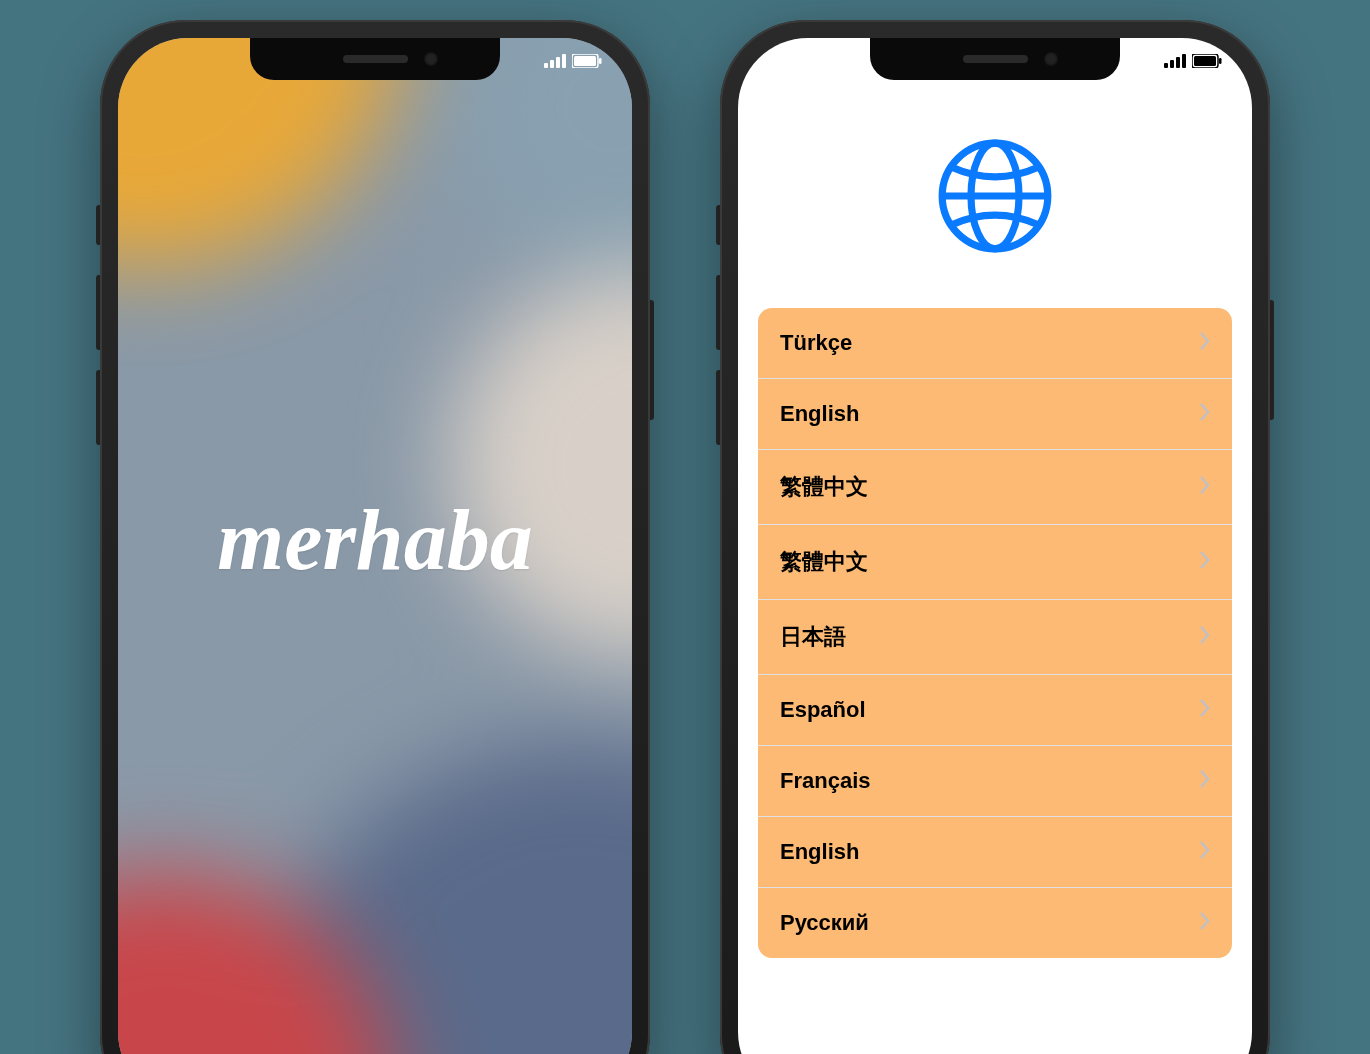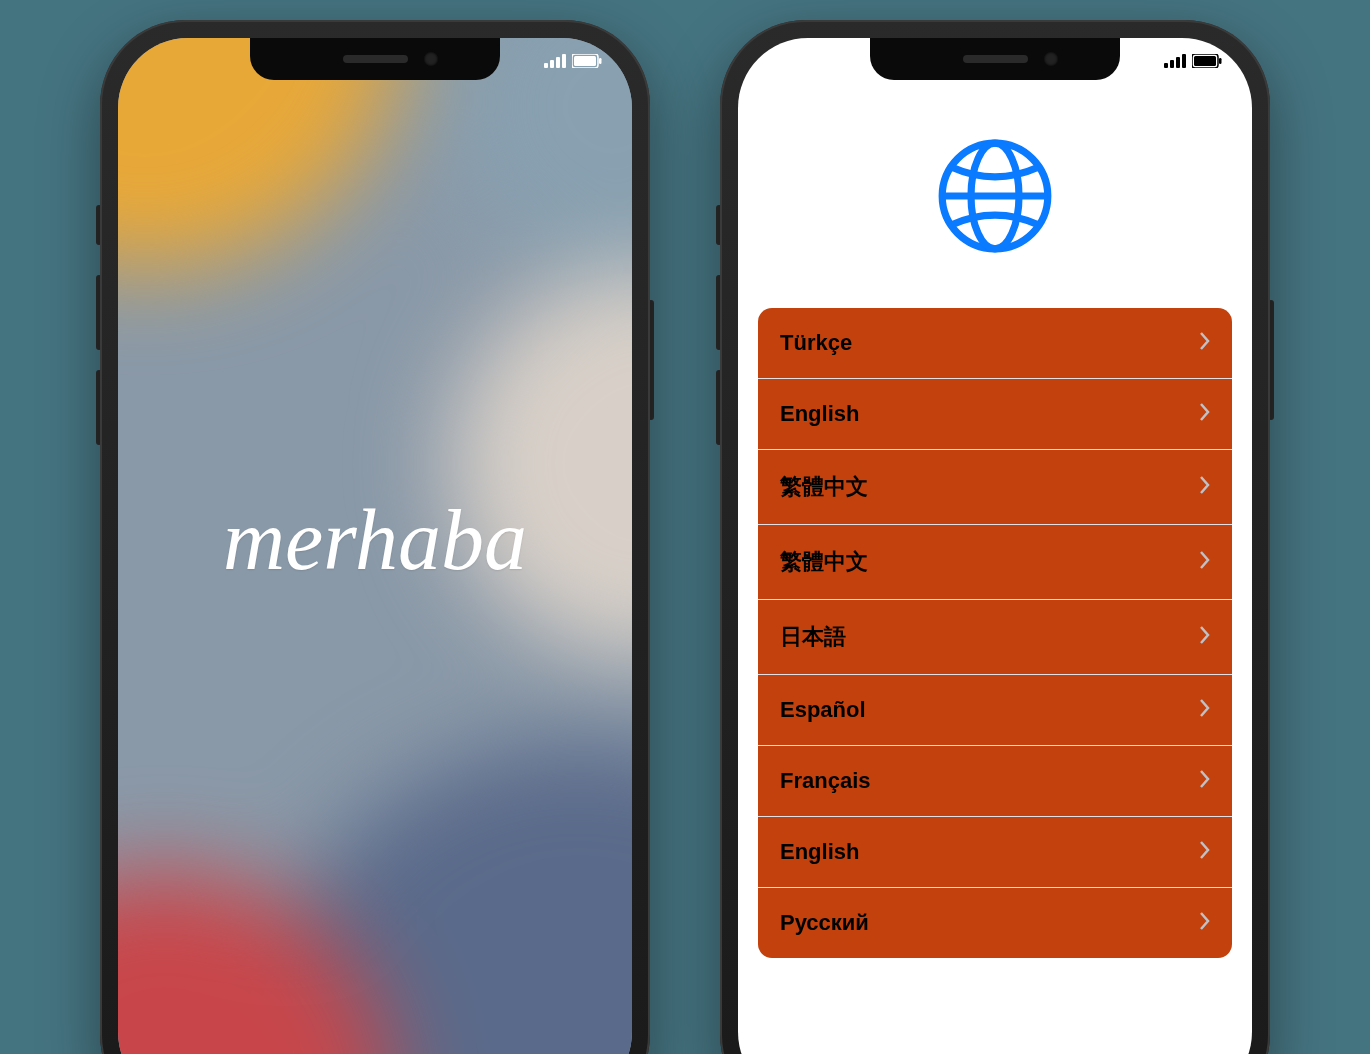--- a/index.html
+++ b/index.html
@@ -125,42 +125,42 @@
     .blob5 { width: 250px; height: 250px; background: #88a0b0; top: 50px; right: -50px; }
     .hello-bgbase {
       position: absolute; inset:0; background: #8a99a8;
     }
     .hello-text {
       position: relative;
       z-index: 10;
       font-family: "Brush Script MT", "Segoe Script", cursive;
       font-size: 86px;
       color: #fff;
-      font-weight: 400;
+      font-weight: 700;
       font-style: italic;
       text-shadow: 0 1px 2px rgba(0,0,0,0.1);
       margin-top: -60px;
     }
 
     
     .lang-screen {
       width: 100%;
       height: 100%;
       background: #fff;
       display: flex;
       flex-direction: column;
       align-items: center;
       padding-top: 98px;
     }
     .globe-icon {
       margin-bottom: 48px;
     }
     .lang-list {
       width: calc(100% - 40px);
-      background: #c2410c;
+      background: #fdba74;
       border-radius: 14px;
       overflow: hidden;
     }
     .lang-item {
       display: flex;
       justify-content: space-between;
       align-items: center;
       padding: 22px 22px;
       border-bottom: 1px solid #e0e0e5;
       cursor: pointer;

